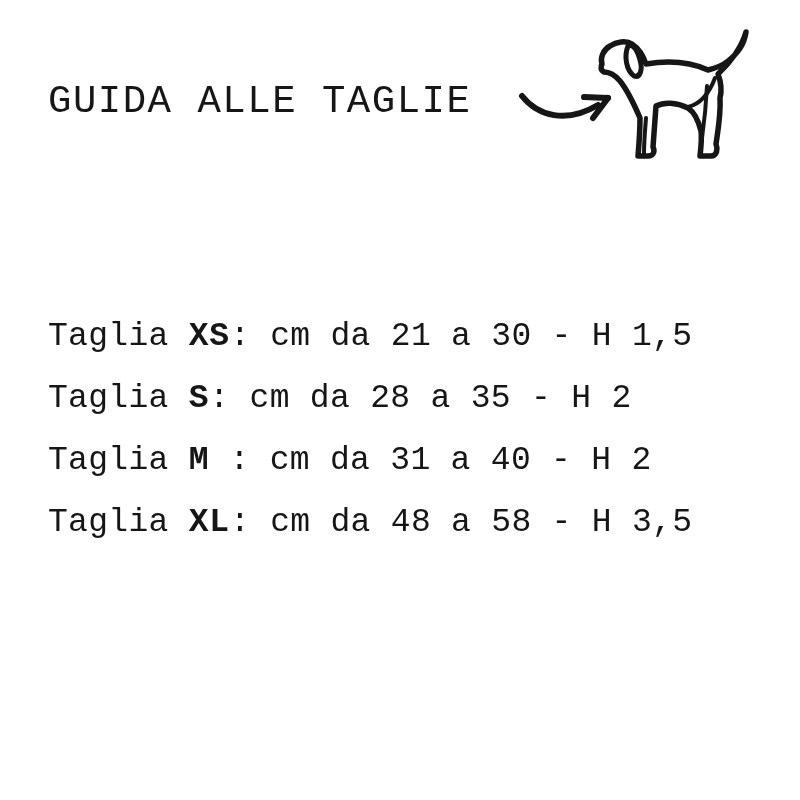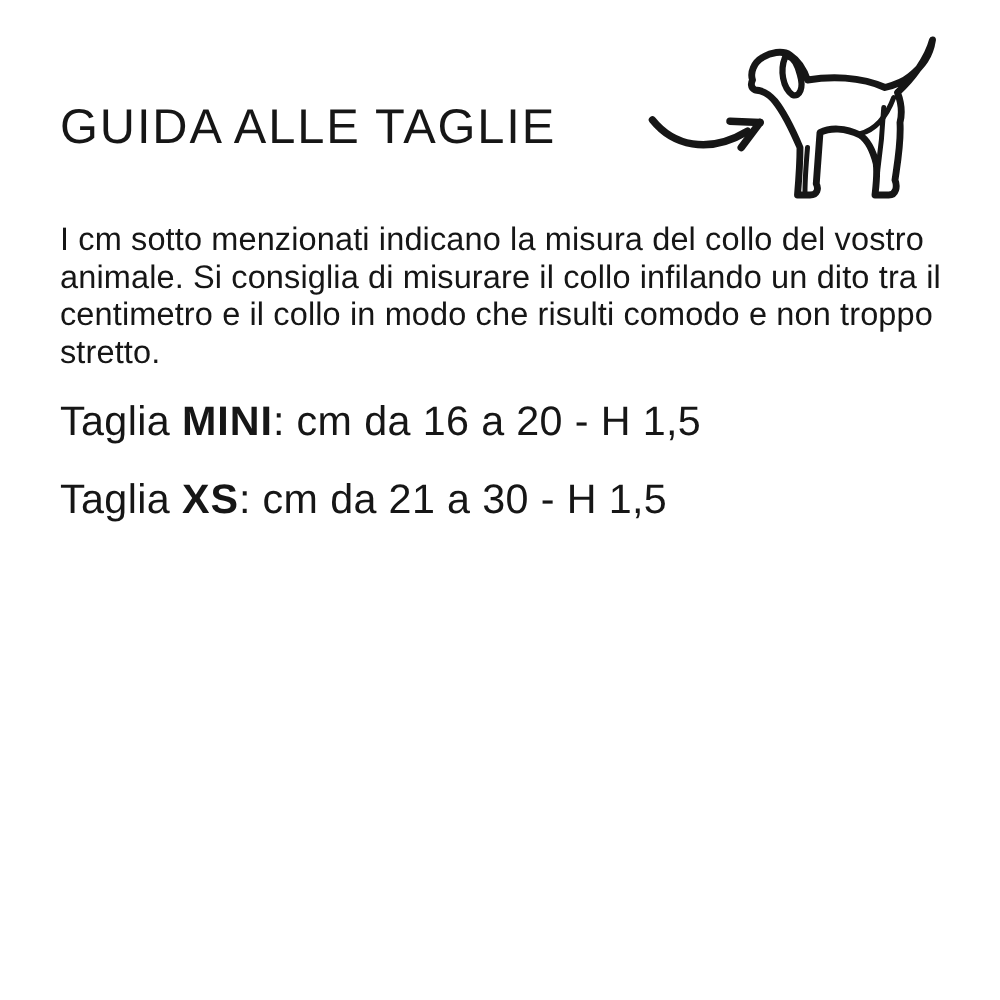--- a/index.html
+++ b/index.html
@@ -2,21 +2,21 @@
 <html><head>
 <meta charset="utf-8">
 <style>
   * { margin: 0; padding: 0; box-sizing: border-box; }
   html, body { background: #ffffff; }
   .page {
     position: relative;
     width: 800px;
     height: 800px;
     background: #ffffff;
-    font-family: Liberation Sans, sans-serif;
+    font-family: Liberation Mono, monospace;
     color: #161616;
     overflow: hidden;
   }
   .title {
     position: absolute;
     left: 48px;
     top: 80px;
     font-size: 39px;
     font-weight: 500;
     letter-spacing: 1.5px;
@@ -107,27 +107,28 @@
 
         <path stroke-width="4" d="M 130 100 C 129 112, 128 124, 128 135"></path>
 
         <path stroke-width="4" d="M 191 68 C 190 88, 188 106, 186 120"></path>
 
         <path stroke-width="4" d="M 199 60 C 193 76, 184 86, 172 89"></path>
       </g>
     </g>
   </svg>
 
-  <p class="intro">I cm sotto menzionati indicano la misura del collo del vostro animale. Si consiglia di misurare il collo infilando un dito tra il centimetro e il collo in modo che risulti comodo e non troppo stretto.</p>
 
   <div class="size-list">
 
-    <p class="size-row"><span>Taglia </span><b>MINI</b><span>: cm da 16 a 20 - H 1,5</span></p>
 
 
     <p class="size-row"><span>Taglia </span><b>XS</b><span>: cm da 21 a 30 - H 1,5</span></p>
 
+    <p class="size-row"><span>Taglia </span><b>S</b><span>: cm da 28 a 35 - H 2</span></p>
+
+    <p class="size-row"><span>Taglia </span><b>M</b><span> : cm da 31 a 40 - H 2</span></p>
 
 
-
+    <p class="size-row"><span>Taglia </span><b>XL</b><span>: cm da 48 a 58 - H 3,5</span></p>
 
   </div>
 </div>
 
 </body></html>

